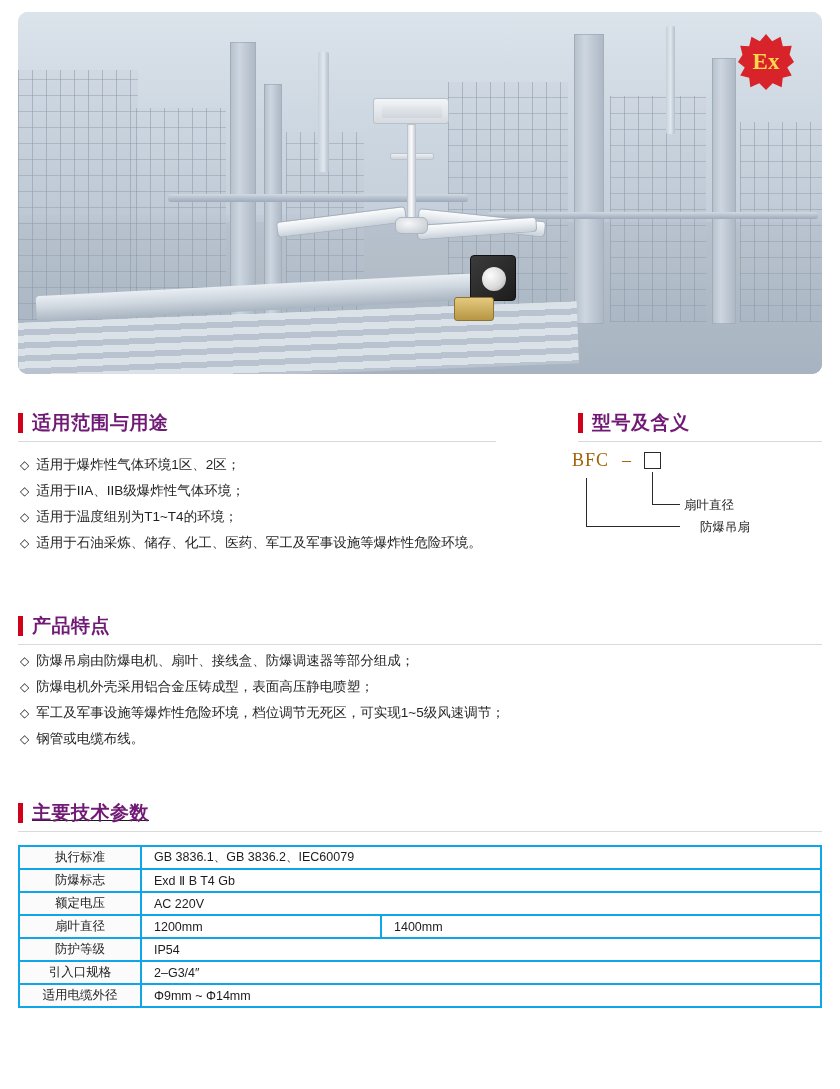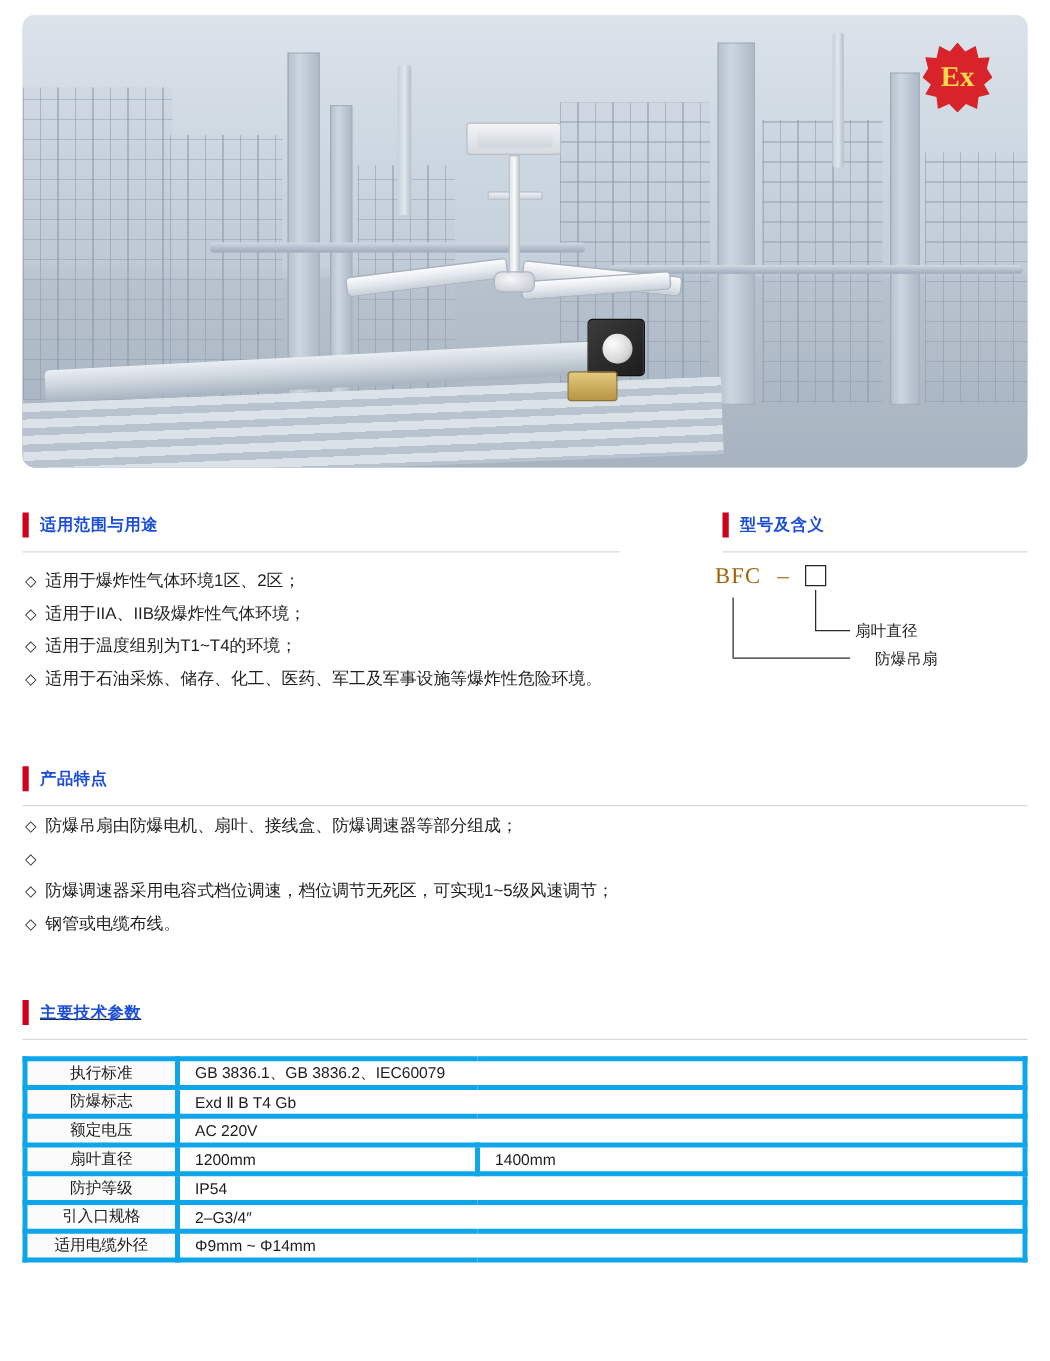--- a/index.html
+++ b/index.html
@@ -130,21 +130,21 @@
 
   
   .section-head {
     position: absolute;
     display: flex; align-items: center;
   }
   .section-head .bar {
     width: 5px; height: 20px; background: #d0021b; margin-right: 9px;
   }
   .section-head .title {
-    font-size: 13px; font-weight: bold; color: #1d4ed8; letter-spacing: .5px;
+    font-size: 19px; font-weight: bold; color: #701a75; letter-spacing: .5px;
   }
   .rule {
     position:absolute; height:1px; background:#d9d9d9;
   }
 
   
   .bullets { position:absolute; }
   .bullets .row {
     display:flex; align-items:flex-start;
     font-size: 13.5px; color:#1f1f1f; line-height: 26px; white-space: nowrap;
@@ -167,21 +167,21 @@
     position:absolute; font-size:12.5px; color:#1f1f1f; white-space:nowrap;
   }
 
   
   .tbl {
     position:absolute; left:18px; top:845px; width: 804px;
     border-collapse: collapse;
     font-size: 12.5px;
   }
   .tbl td {
-    border: 4px solid #0ea5e9;
+    border: 2px solid #0ea5e9;
     height: 23px;
     padding: 0 2px;
     color:#1d1d1d;
   }
   .tbl td.lbl {
     width: 122px;
     text-align: center;
     background:#fbfbfb;
   }
   .tbl td.val { padding-left: 12px; }
@@ -279,24 +279,25 @@
 </div>
 <div class="rule" style="left:18px; top:644px; width:804px;"></div>
 
 <div class="bullets" style="left:20px; top:648px;">
   <div class="row">
     <span class="dia">◇</span>
     <span>防爆吊扇由防爆电机、扇叶、接线盒、防爆调速器等部分组成；</span>
   </div>
   <div class="row">
     <span class="dia">◇</span>
-  </div>
-  <div class="row">
-    <span class="dia">◇</span>
-    <span>防爆调速器采用电容式档位调速，档位调节无死区，可实现1~5级风速调节；</span>
+    <span>防爆电机外壳采用铝合金压铸成型，表面高压静电喷塑；</span>
+  </div>
+  <div class="row">
+    <span class="dia">◇</span>
+    <span>军工及军事设施等爆炸性危险环境，档位调节无死区，可实现1~5级风速调节；</span>
   </div>
   <div class="row">
     <span class="dia">◇</span>
     <span>钢管或电缆布线。</span>
   </div>
 </div>
 
 <div class="section-head" style="left:18px; top:800px;text-decoration:underline;">
   <div class="bar"></div>
   <div class="title">主要技术参数</div>

